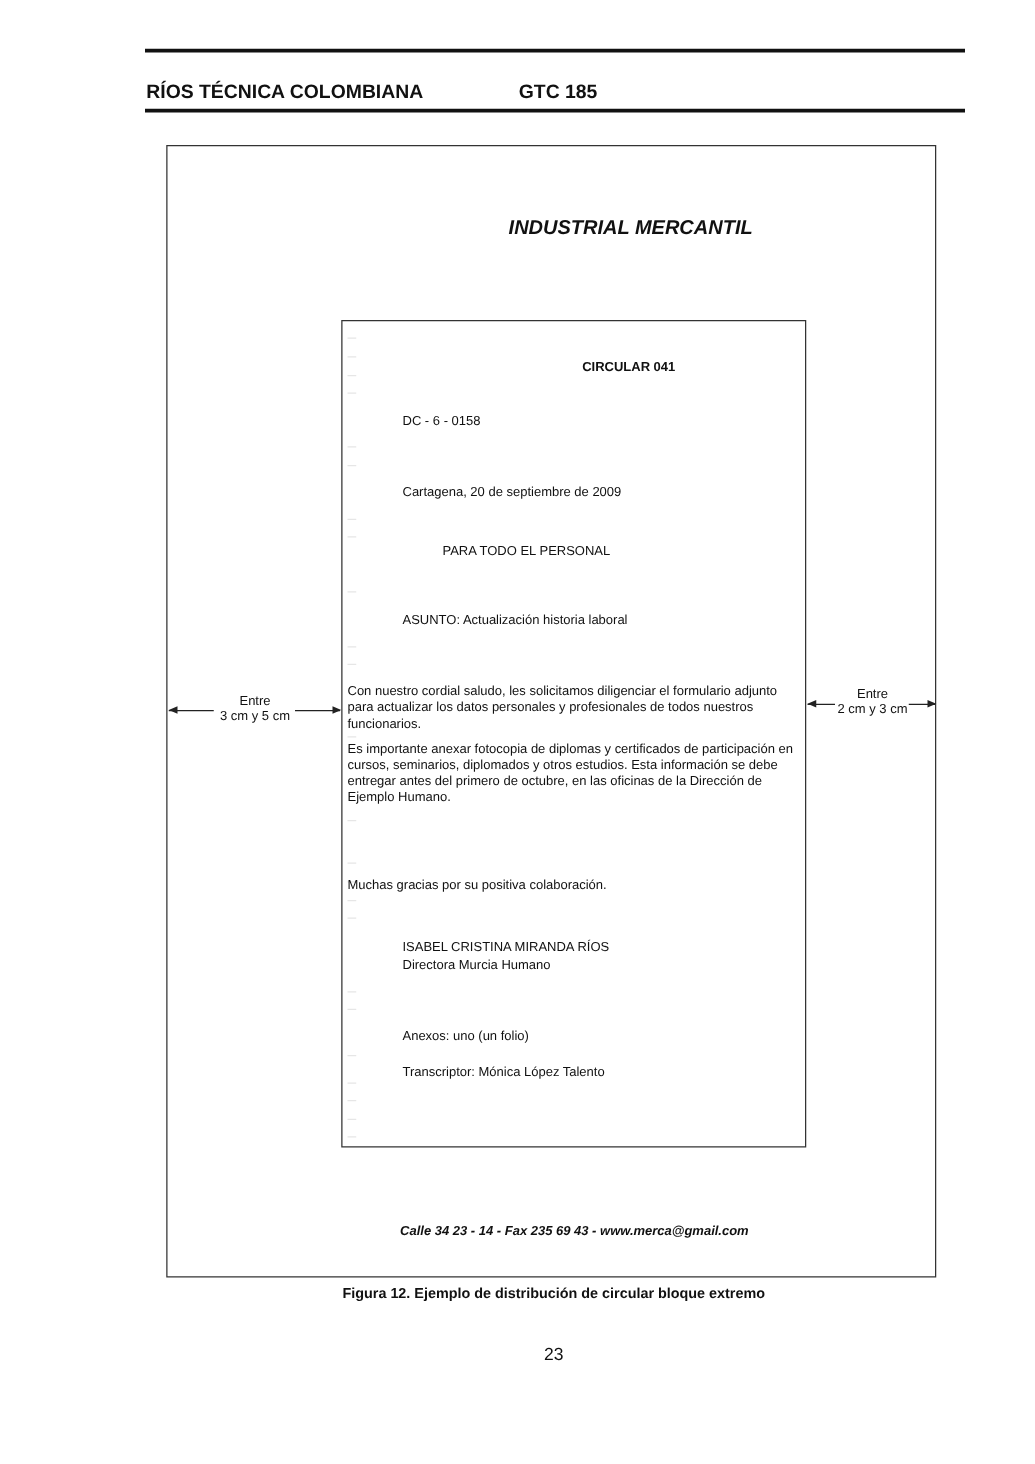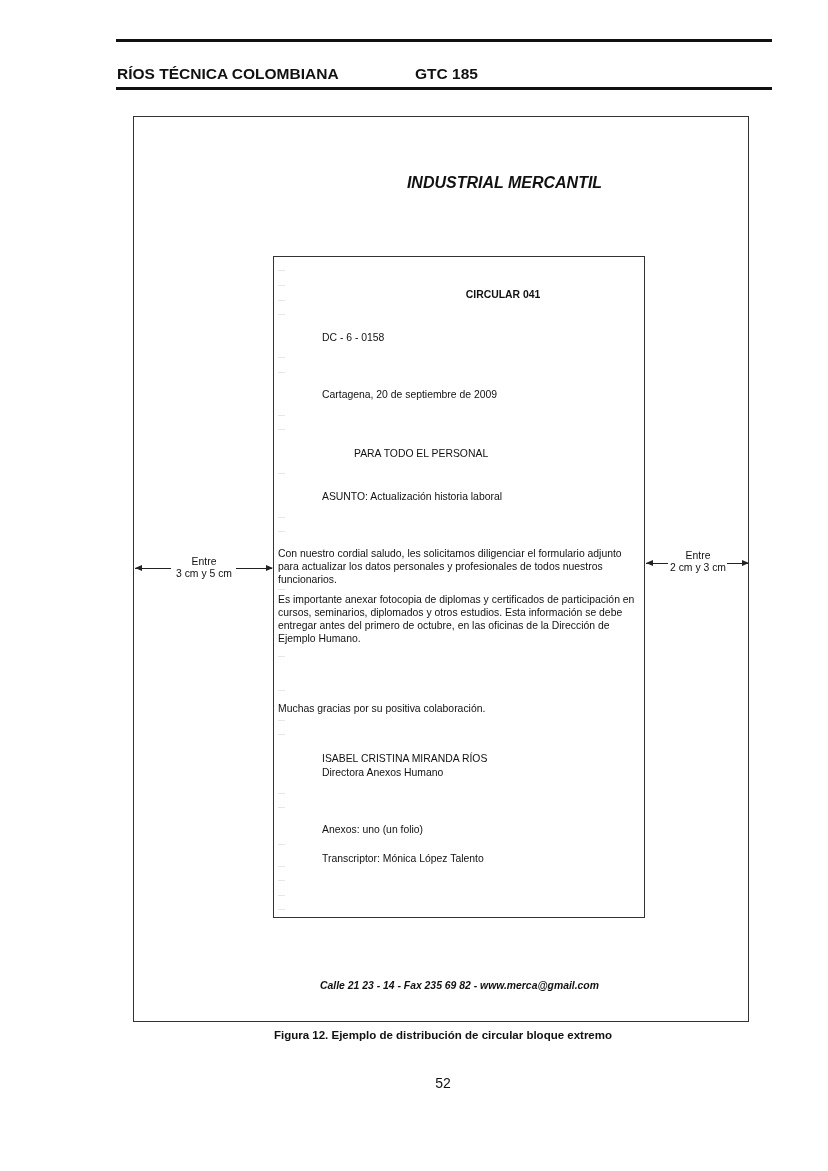--- a/index.html
+++ b/index.html
@@ -55,27 +55,27 @@
 <div class="tick" style="top:807px;"></div>
 <div class="tick" style="top:844px;"></div>
 <div class="tick" style="top:866px;"></div>
 <div class="tick" style="top:880px;"></div>
 <div class="tick" style="top:895px;"></div>
 <div class="tick" style="top:909px;"></div>
 
 <div class="ltext" style="left:273px; width:372px; text-align:center; top:288px; font-weight:bold;">CIRCULAR  041</div>
 <div class="ltext" style="top:331px;">DC - 6 - 0158</div>
 <div class="ltext" style="top:388px;">Cartagena, 20 de septiembre de 2009</div>
-<div class="ltext" style="top:447px;padding-left:32px;">PARA TODO EL PERSONAL</div>
+<div class="ltext" style="top:435px;padding-left:32px;">PARA TODO EL PERSONAL</div>
 <div class="ltext" style="top:490px;">ASUNTO: Actualización historia laboral</div>
 <div class="para" style="top:535px;margin-top:12px;">Con nuestro cordial saludo, les solicitamos diligenciar el formulario adjunto para actualizar los datos personales y profesionales de todos nuestros funcionarios.</div>
 <div class="para" style="top:593px;">Es importante anexar fotocopia de diplomas y certificados de participación en cursos, seminarios, diplomados y otros estudios. Esta información se debe entregar antes del primero de octubre, en las oficinas de la Dirección de Ejemplo Humano.</div>
 <div class="para" style="top:702px;">Muchas gracias por su positiva colaboración.</div>
 <div class="ltext" style="top:752px;">ISABEL CRISTINA MIRANDA RÍOS</div>
-<div class="ltext" style="top:766px;">Directora Anexos Humano</div>
+<div class="ltext" style="top:766px;">Directora Murcia Humano</div>
 <div class="ltext" style="top:823px;">Anexos: uno (un folio)</div>
 <div class="ltext" style="top:852px;">Transcriptor:  Mónica López Talento</div>
 
 <div class="dim-line" style="left:135px; width:36px; top:568px;"></div>
 <div class="dim-line" style="left:236px; width:36px; top:568px;"></div>
 <div class="arrow-l" style="left:135px; top:565px;"></div>
 <div class="arrow-r" style="left:266px; top:565px;"></div>
 <div class="dim-label" style="left:163px; width:82px; top:556px;">
   <div>Entre</div>
   <div>3 cm y 5 cm</div>
@@ -83,16 +83,16 @@
 
 <div class="dim-line" style="left:646px; width:22px; top:563px;"></div>
 <div class="dim-line" style="left:727px; width:21px; top:563px;"></div>
 <div class="arrow-l" style="left:646px; top:560px;"></div>
 <div class="arrow-r" style="left:742px; top:560px;"></div>
 <div class="dim-label" style="left:660px; width:76px; top:550px;">
   <div>Entre</div>
   <div>2 cm y 3 cm</div>
 </div>
 
-<div class="footer-addr">Calle 21 23 - 14  -  Fax 235 69 82  -  www.merca@gmail.com</div>
+<div class="footer-addr">Calle 34 23 - 14  -  Fax 235 69 43  -  www.merca@gmail.com</div>
 
 <div class="caption">Figura 12. Ejemplo de distribución de circular bloque extremo</div>
-<div class="pagenum">52</div>
+<div class="pagenum">23</div>
 
 </body></html>

